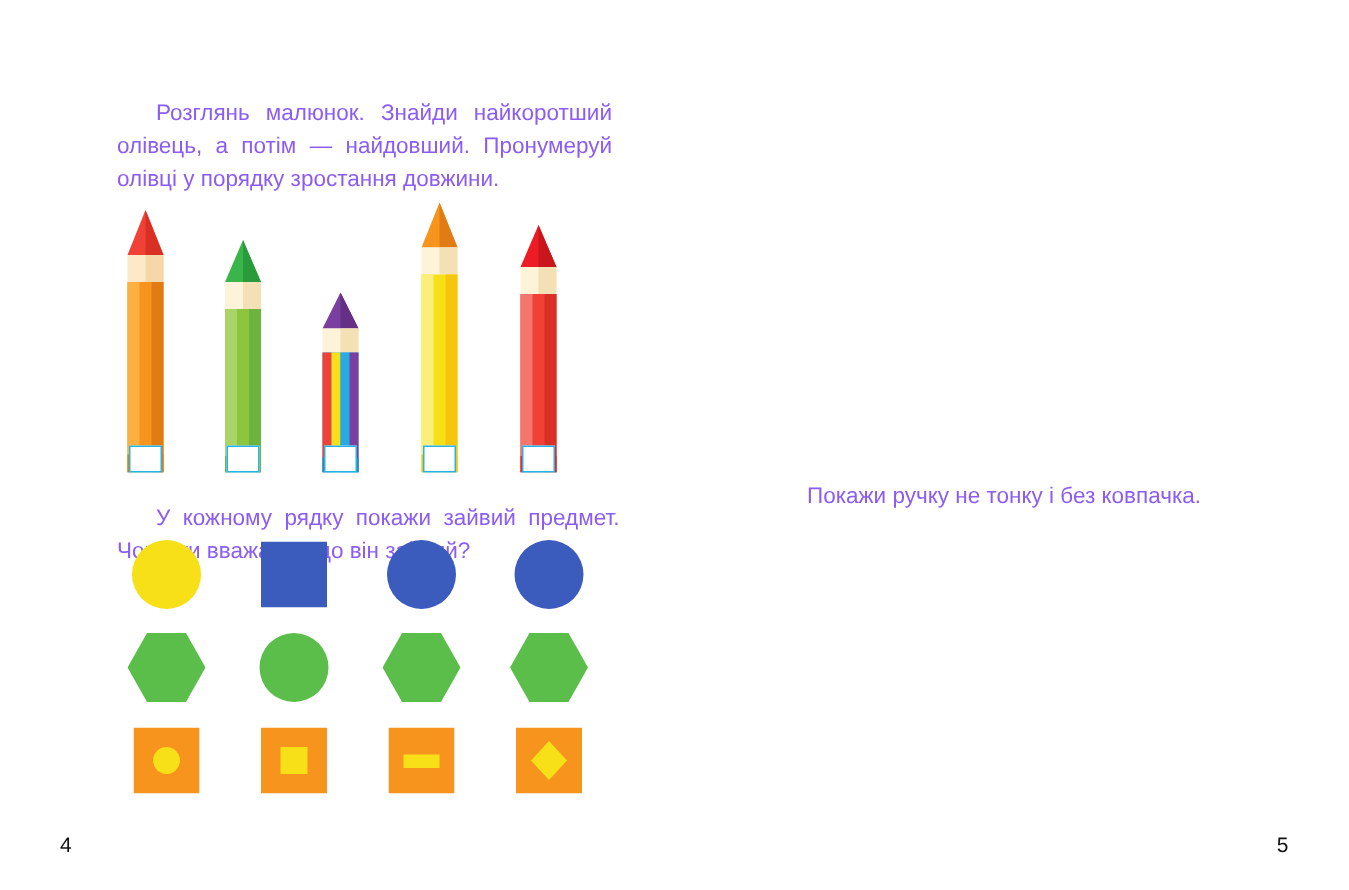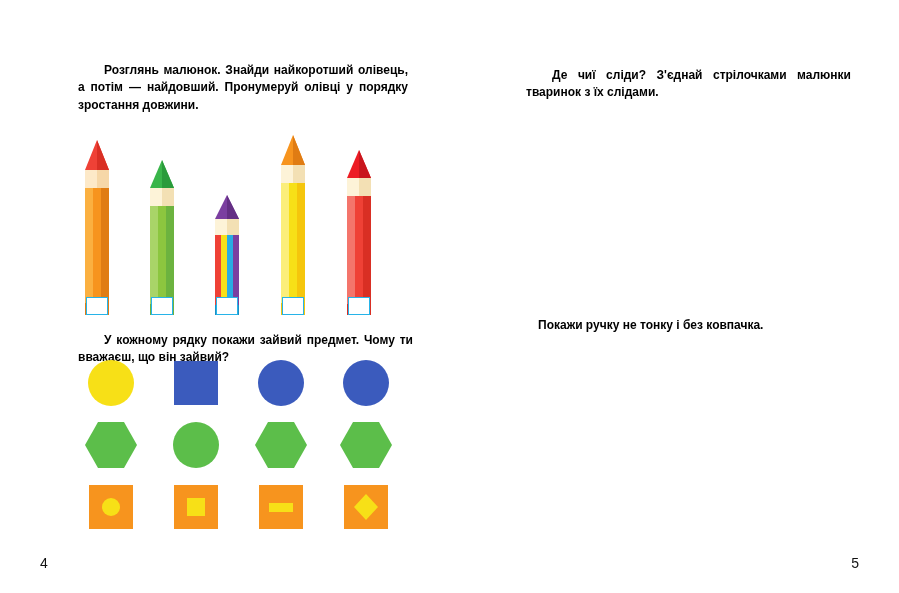--- a/index.html
+++ b/index.html
@@ -22,25 +22,24 @@
   }
   .page {
     position: relative;
     height: 100%;
     box-sizing: border-box;
   }
   .page-left { width: 450px; }
   .page-right { width: 449px; }
 
   .para {
-    font-size: 12px;
+    font-size: 15px;
     line-height: 1.45;
     text-align: justify;
-    color: #000000;
-    font-weight: bold;
+    color: #8b5cf6;
   }
   .indent { text-indent: 26px; }
 
   .page-num {
     position: absolute;
     bottom: 22px;
     font-size: 14px;
     color: #111;
   }
   .page-num.left { left: 40px; }
@@ -262,19 +261,18 @@
           </svg>
         </div>
       </div>
     </div>
 
     <div class="page-num left">4</div>
   </div>
 
   <div class="page page-right">
 
-    <p class="para indent" id="task3-text">Де чиї сліди? З'єднай стрілочками малюнки тваринок з їх слідами.</p>
 
     <p class="para" id="task4-text">Покажи ручку не тонку і без ковпачка.</p>
 
     <div class="page-num right">5</div>
   </div>
 </div>
 
 </body></html>

